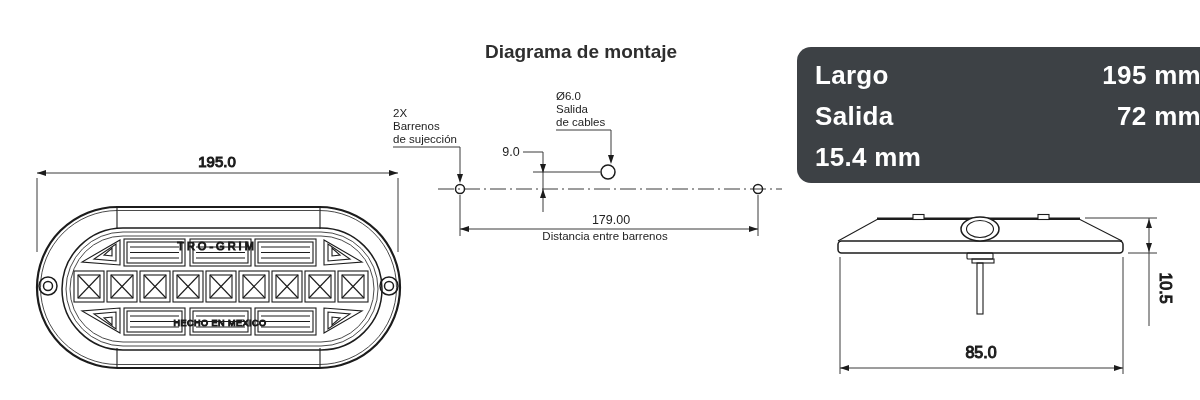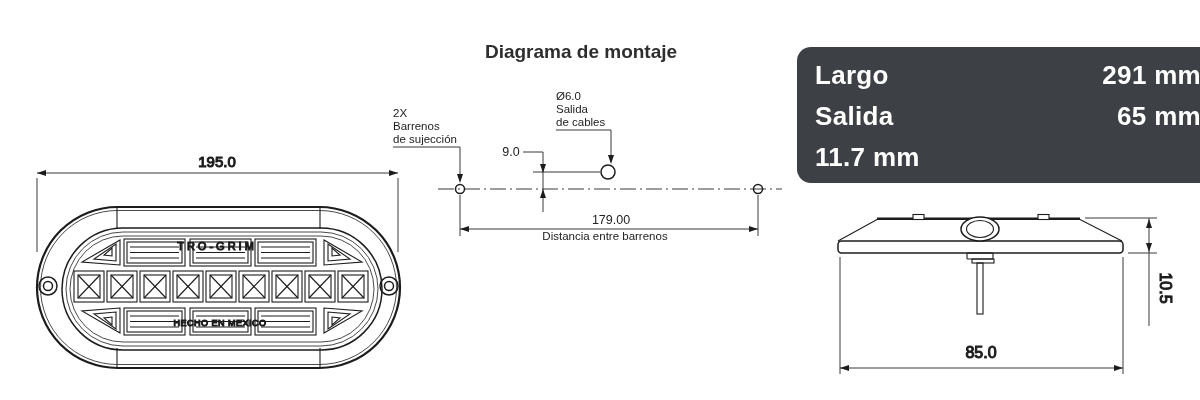--- a/index.html
+++ b/index.html
@@ -209,24 +209,24 @@
       <polygon class="arrow" points="1149,219 1146,228 1152,228"></polygon>
       <polygon class="arrow" points="1149,252 1146,243 1152,243"></polygon>
     </g>
     <text class="t-dim-lg" x="1160" y="288" text-anchor="middle" transform="rotate(90 1160 288)">10.5</text>
   </g>
 </svg>
 
 <div class="spec-box">
   <div class="spec-row">
     <span>Largo</span>
-    <span>291 mm</span>
+    <span>195 mm</span>
   </div>
   <div class="spec-row">
     <span>Salida</span>
-    <span>65 mm</span>
+    <span>72 mm</span>
   </div>
   <div class="spec-row">
-    <span>11.7 mm</span>
+    <span>15.4 mm</span>
   </div>
 </div>
 
 </div>
 
 </body></html>

